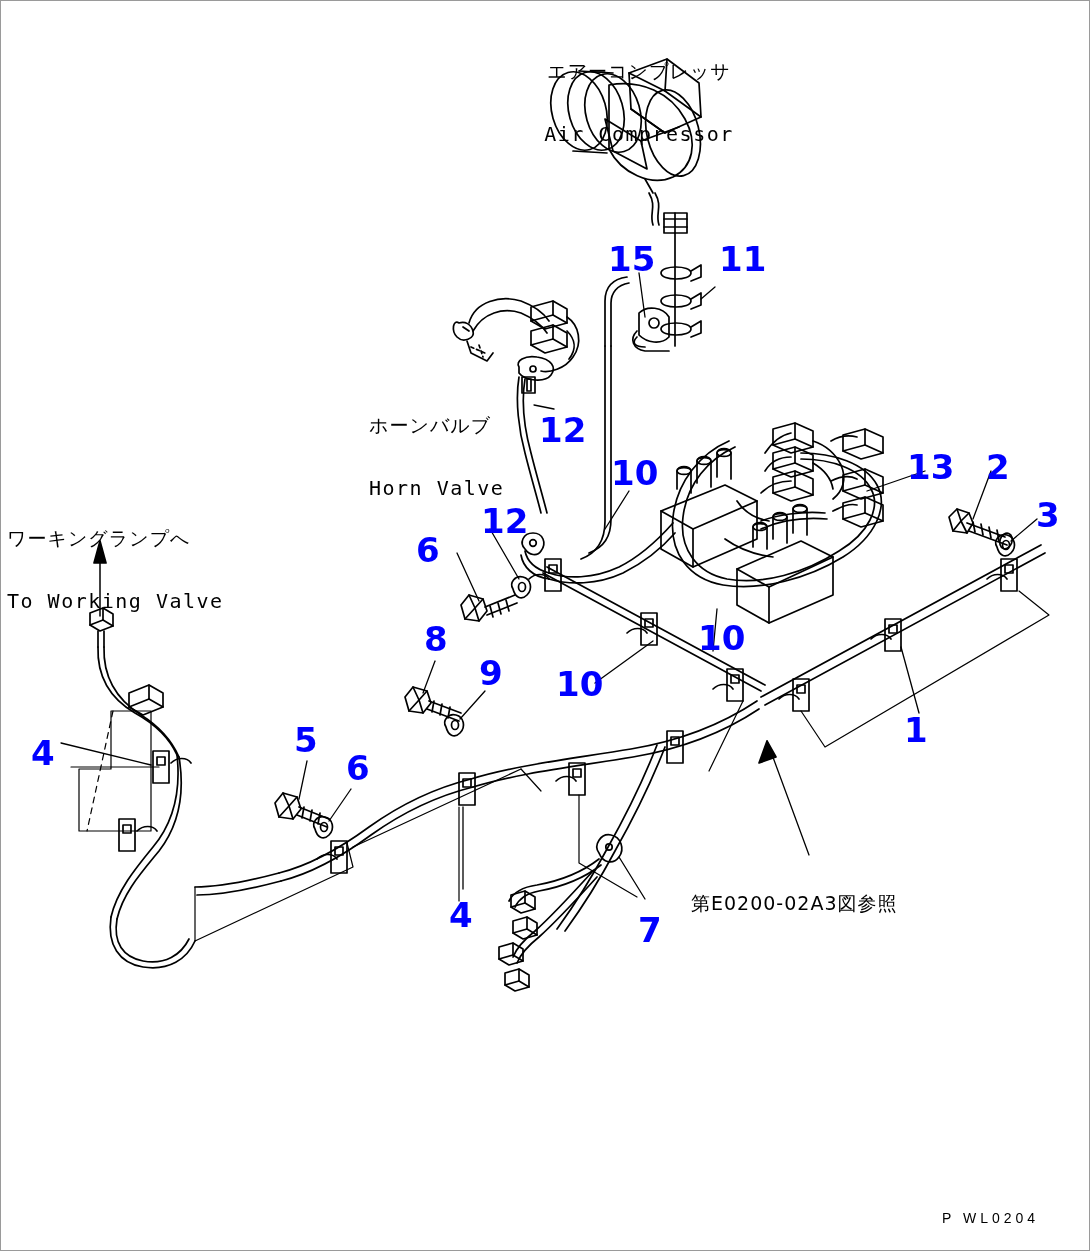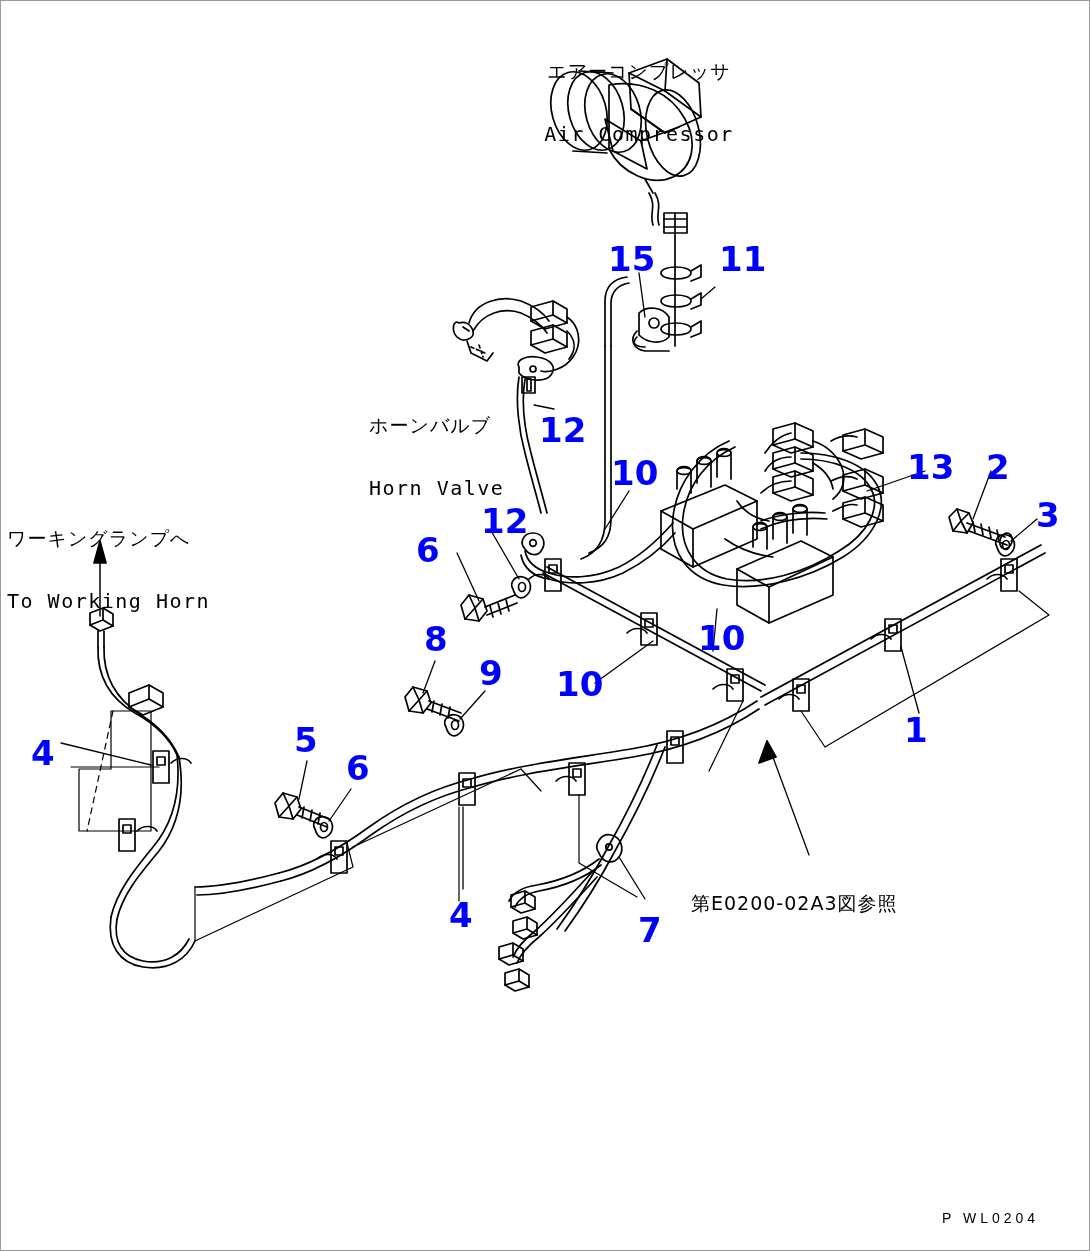--- a/index.html
+++ b/index.html
@@ -438,21 +438,21 @@
     <div class="lbl-en">Air Compressor</div>
   </div>
 
   <div class="lbl" style="left:368px;top:374px;">
     <div class="lbl-jp">ホーンバルブ</div>
     <div class="lbl-en">Horn Valve</div>
   </div>
 
   <div class="lbl" style="left:6px;top:487px;">
     <div class="lbl-jp">ワーキングランプへ</div>
-    <div class="lbl-en">To Working Horn</div>
+    <div class="lbl-en">To Working Valve</div>
   </div>
 
   <div class="lbl" style="left:690px;top:852px;">
     <div class="lbl-jp">第E0200-02A3図参照</div>
   </div>
 
   <div class="callout" style="left:903px;top:712px;">1</div>
   <div class="callout" style="left:985px;top:449px;">2</div>
   <div class="callout" style="left:1035px;top:497px;">3</div>
   <div class="callout" style="left:30px;top:735px;">4</div>

